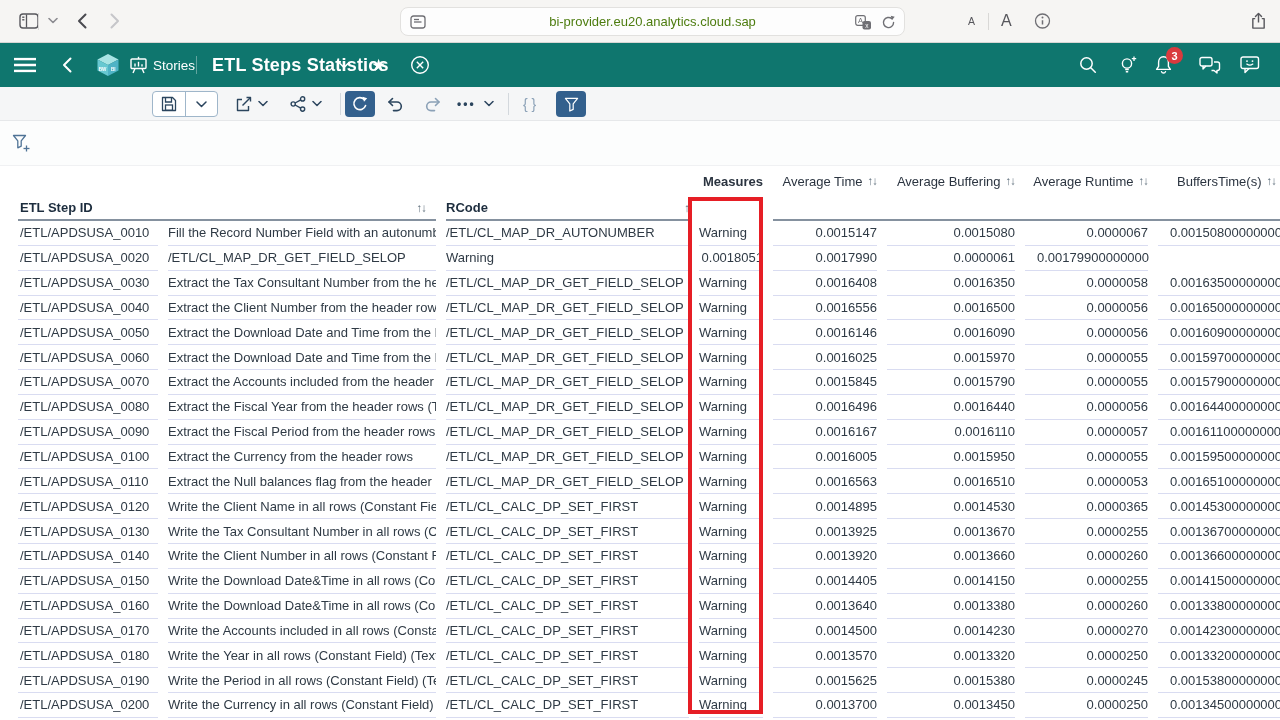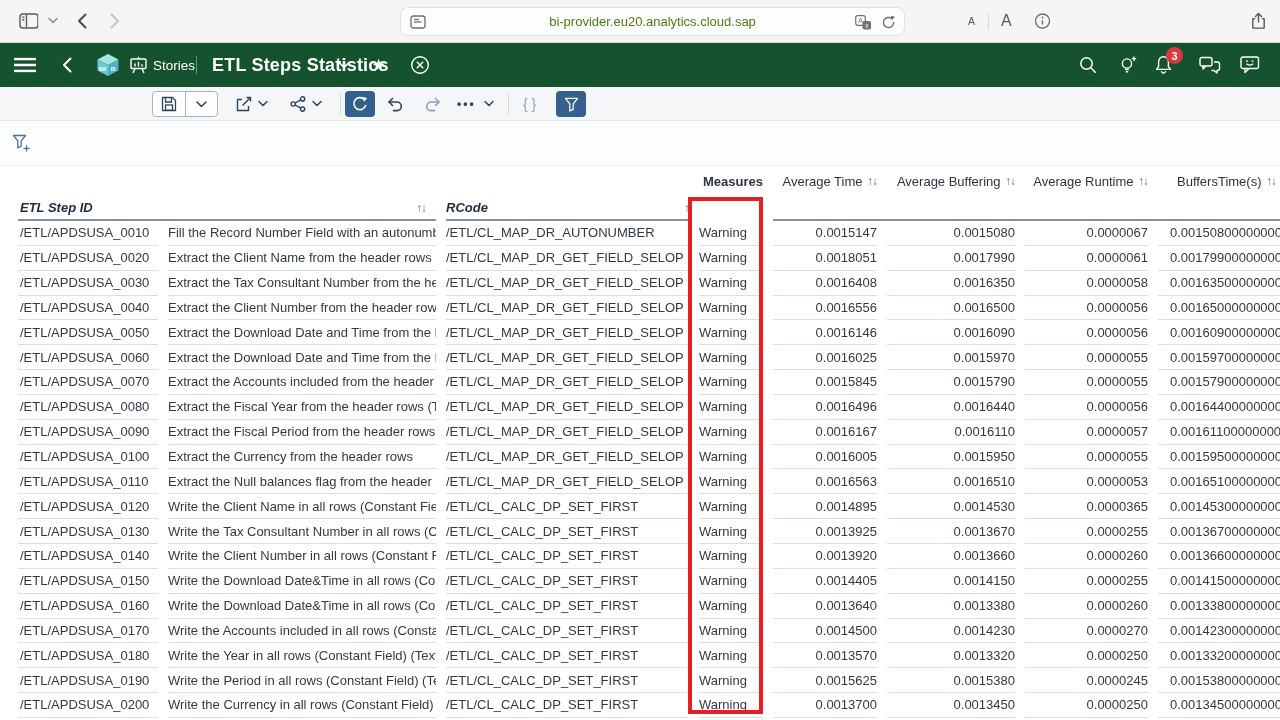--- a/index.html
+++ b/index.html
@@ -15,21 +15,21 @@
   .url-bar { position:absolute; left:400px; top:7px; width:505px; height:29px;
     background:#fdfdfd; border:1px solid #e2e1df; border-radius:8px;
     display:flex; align-items:center; justify-content:center; }
   .url-text { font-size:13px; color:#4d7c0f; }
   .url-left { position:absolute; left:9px; top:7px; }
   .url-right { position:absolute; right:8px; top:7px; display:flex; gap:9px; align-items:center; }
   .font-a-small { font-size:10.5px; color:#57575c; }
   .font-a-large { font-size:16px; color:#57575c; }
 
   
-  .shell-bar { position:absolute; left:0; top:43px; width:1280px; height:44px; background:#14532d; }
+  .shell-bar { position:absolute; left:0; top:43px; width:1280px; height:44px; background:#0f766e; }
   .sh-item { position:absolute; top:50%; transform:translateY(-50%); display:flex; align-items:center; color:#fff; }
   .sh-divider { position:absolute; left:196px; top:13px; width:1px; height:18px; background:rgba(255,255,255,.35); }
   .stories-label { font-size:13.5px; color:#fff; }
   .shell-title { font-size:18px; font-weight:bold; color:#fff; letter-spacing:.2px; }
   .star-glyph { font-size:17px; color:#fff; }
   .badge { position:absolute; left:1166px; top:4px; min-width:17px; height:17px; padding:0 4px;
     background:#d93a3e; border-radius:9px; color:#fff; font-size:11px; font-weight:bold;
     display:flex; align-items:center; justify-content:center; z-index:2; }
 
   
@@ -56,21 +56,21 @@
 
   
   .grid8 { display:grid; grid-template-columns:140px 268px 243px 64px 104px 128px 123px 124px;
     column-gap:10px; padding-left:18px; }
   .measures-row { position:absolute; left:0; top:166px; width:1340px; height:30px; }
   .measures-row .mcell { display:flex; align-items:center; justify-content:flex-end; gap:5px;
     font-size:13px; color:#2b3440; white-space:nowrap; }
   .measures-label { font-weight:bold; color:#1d2d3e; }
   .header-row { position:absolute; left:0; top:196px; width:1340px; height:25px; }
   .hcell { display:flex; align-items:center; border-bottom:2px solid #85919f;
-    font-size:13px; font-weight:bold; color:#1d2d3e; white-space:nowrap;font-style:italic; }
+    font-size:13px; font-weight:bold; color:#1d2d3e; white-space:nowrap; }
   .hcell.span12 { grid-column:1 / 3; justify-content:space-between; padding-left:2px; }
   .hcell.span58 { grid-column:5 / 9; }
   .hcell .right-ico { margin-left:auto; }
   .sort-ico { font-size:11.5px; color:#5b6b79; font-weight:normal; letter-spacing:-1px; }
   .tri-ico { font-size:12px; color:#5b6b79; font-weight:normal; }
 
   .rows-wrap { position:absolute; left:0; top:221px; width:1340px; }
   .trow { height:24.85px; }
   .cell { display:flex; align-items:center; border-bottom:1px solid #d9dcf1;
     font-size:13px; color:#2f3a45; white-space:nowrap; overflow:hidden; }
@@ -387,21 +387,20 @@
         <div class="cell c2">Fill the Record Number Field with an autonumber</div>
         <div class="cell c3">/ETL/CL_MAP_DR_AUTONUMBER</div>
         <div class="cell c4">Warning</div>
         <div class="cell c5 num">0.0015147</div>
         <div class="cell c6 num">0.0015080</div>
         <div class="cell c7 num">0.0000067</div>
         <div class="cell c8">0.00150800000000</div>
       </div>
       <div class="grid8 trow">
         <div class="cell c1">/ETL/APDSUSA_0020</div>
-        <div class="cell c2">Extract the Client Name from the header rows</div>
         <div class="cell c3">/ETL/CL_MAP_DR_GET_FIELD_SELOP</div>
         <div class="cell c4">Warning</div>
         <div class="cell c5 num">0.0018051</div>
         <div class="cell c6 num">0.0017990</div>
         <div class="cell c7 num">0.0000061</div>
         <div class="cell c8">0.00179900000000</div>
       </div>
       <div class="grid8 trow">
         <div class="cell c1">/ETL/APDSUSA_0030</div>
         <div class="cell c2">Extract the Tax Consultant Number from the he...</div>

